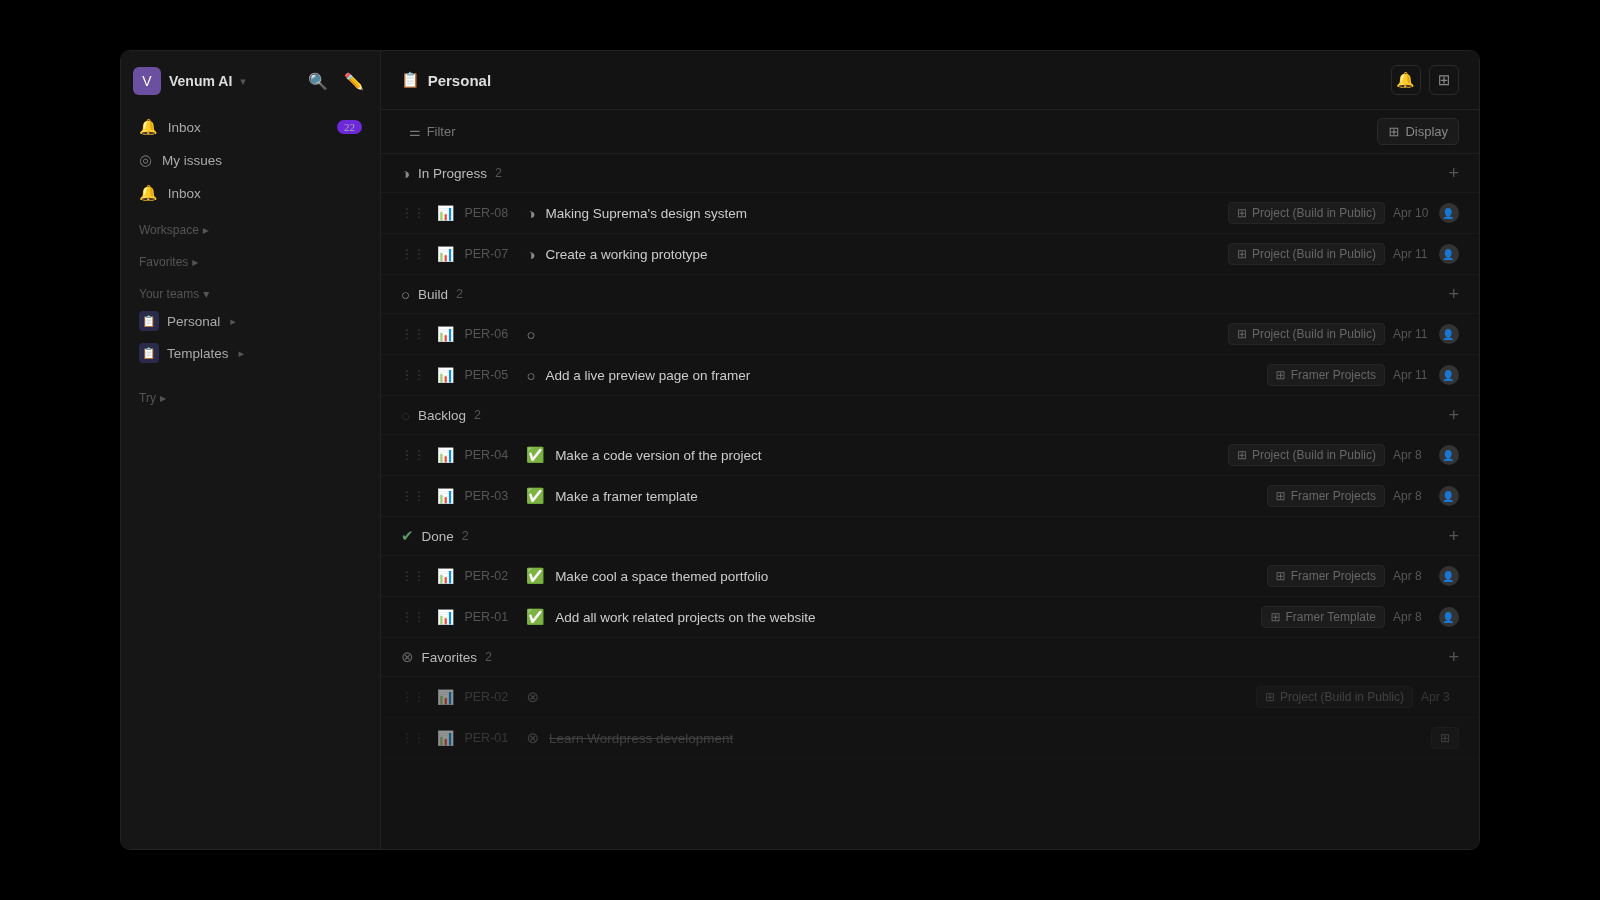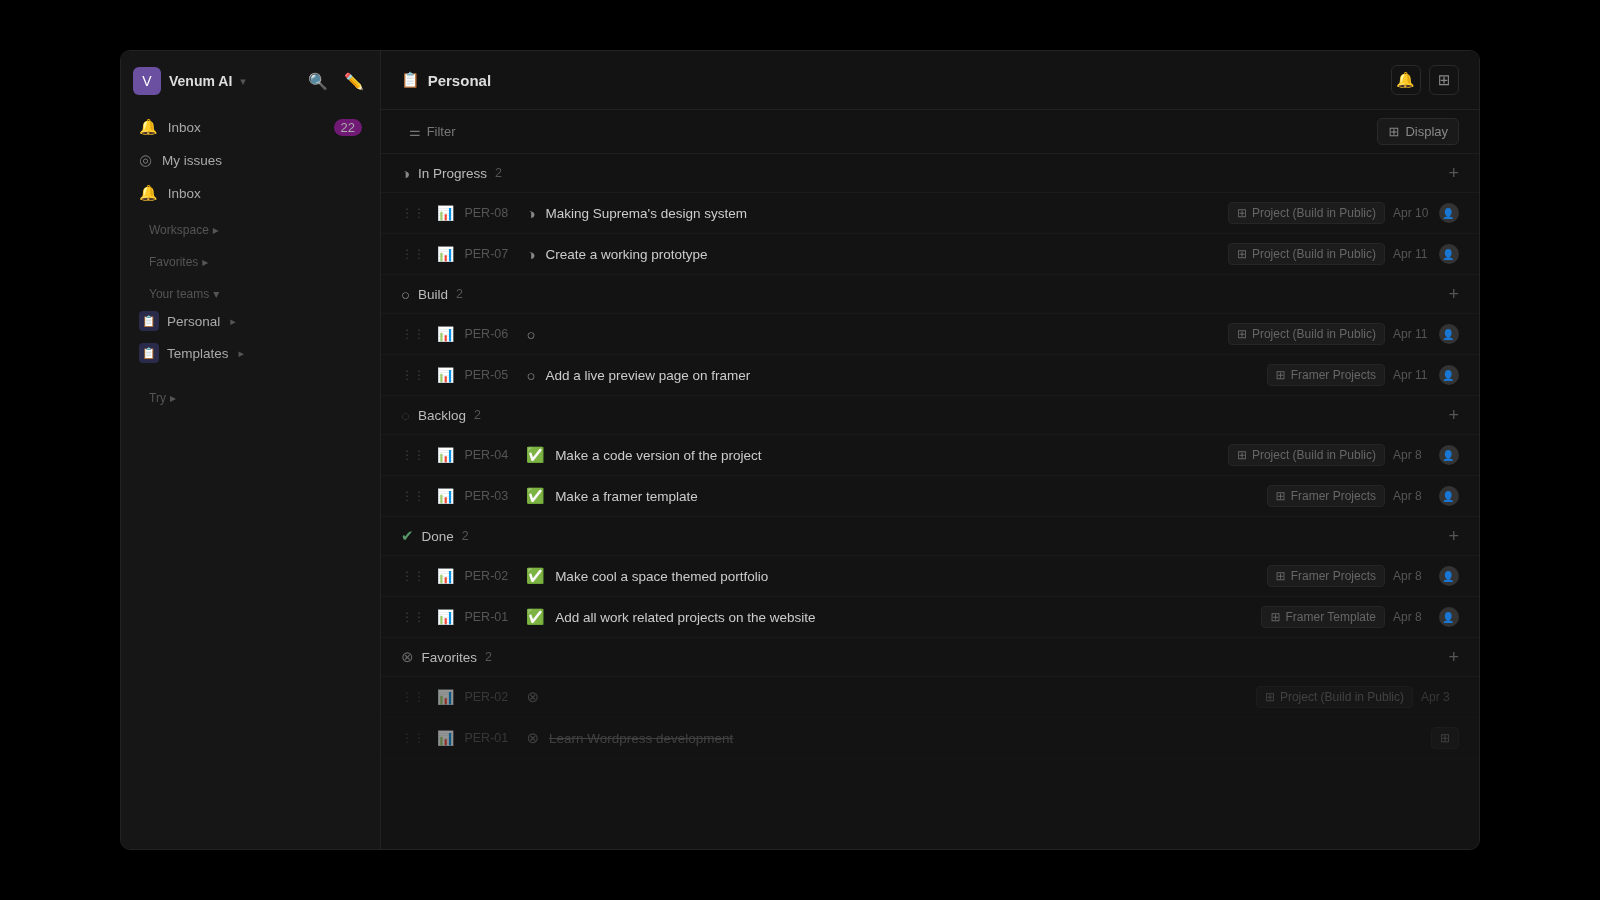--- a/index.html
+++ b/index.html
@@ -89,35 +89,35 @@
       gap: 10px;
       padding: 7px 10px;
       border-radius: 6px;
       cursor: pointer;
       font-size: 13.5px;
       color: #aaa;
     }
     .nav-item .nav-icon { font-size: 15px; color: #777; }
     .nav-badge {
       margin-left: auto;
-      background: #701a75;
+      background: #6d28d9;
       color: #aaa;
-      font-size: 13px;
+      font-size: 11px;
       padding: 1px 7px;
       border-radius: 10px;
+      font-family: Liberation Serif, serif;
     }
     .sidebar-section {
       padding: 14px 18px 4px 18px;
       font-size: 12px;
       color: #555;
       display: flex;
       align-items: center;
       gap: 4px;
       cursor: pointer;
-      margin-left: 10px;
     }
     .team-item {
       display: flex;
       align-items: center;
       gap: 8px;
       padding: 6px 10px;
       border-radius: 6px;
       cursor: pointer;
       font-size: 13.5px;
       color: #aaa;

